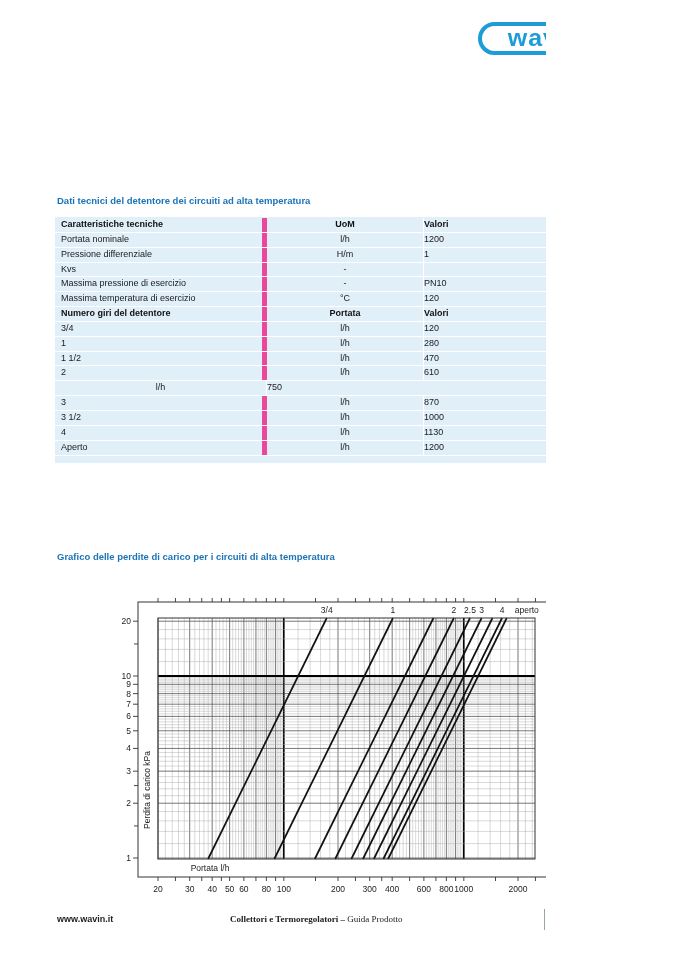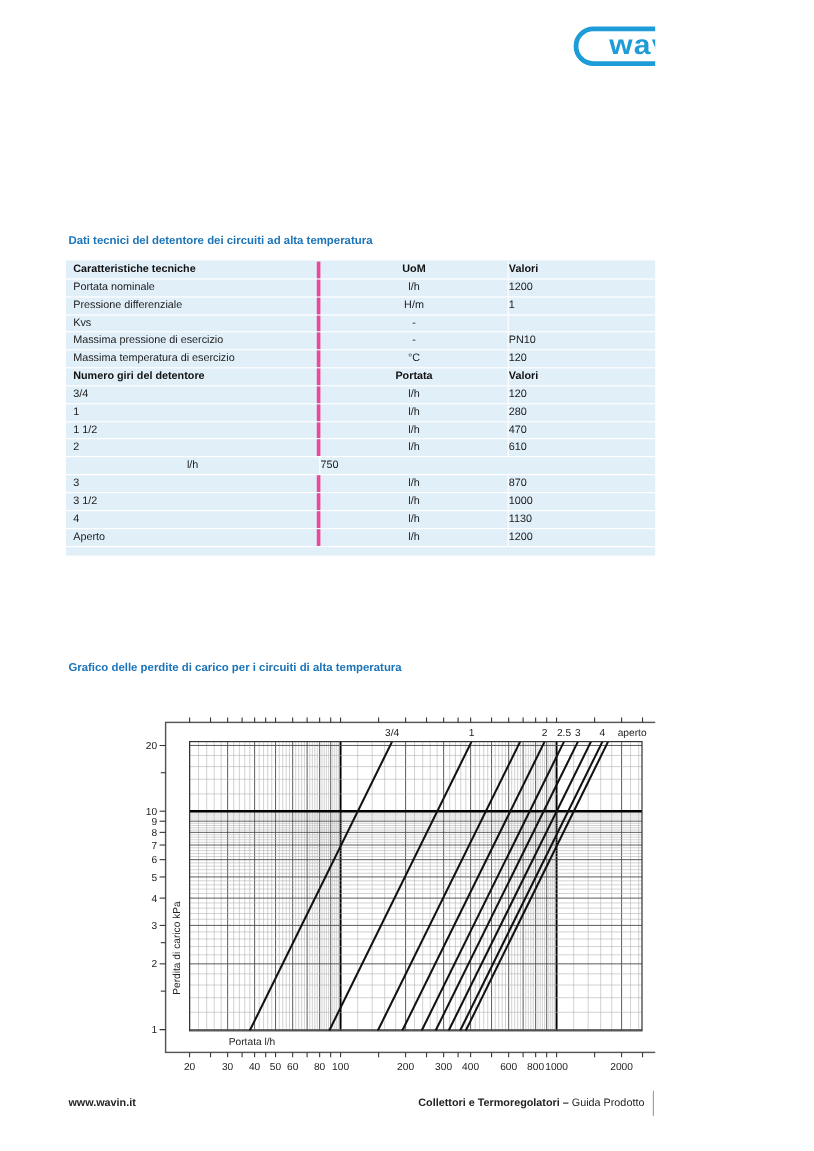--- a/index.html
+++ b/index.html
@@ -24,29 +24,29 @@
   #title1{top:195px;}
   #title2{top:551px;}
   
   .panel{
     position:absolute;left:55px;top:217px;width:563px;height:246px;
     background:#E1EFF9;border-bottom-right-radius:48px;
   }
   .ttable{position:absolute;left:0;top:1px;width:563px;}
   .trow{display:grid;grid-template-columns:212px 157px 192px;height:13.85px;border-bottom:1px solid #fff;}
   .trow .c{font-size:9px;line-height:13.8px;overflow:hidden;white-space:nowrap;}
-  .trow .c1{padding-left:6px;border-right:3px solid #ec4899;}
+  .trow .c1{padding-left:6px;border-right:5px solid #ec4899;}
   .trow .c2{text-align:center;border-right:1px solid #fff;}
   .trow .c3{}
   .trow.hdr .c{font-weight:bold;color:#111;}
   
   #chart-wrap{position:absolute;left:100px;top:583px;width:490px;height:330px;}
   
   .f-web{position:absolute;left:57px;top:914px;font-size:9px;font-weight:bold;color:#222;}
-  .f-doc{position:absolute;left:230px;top:914px;width:307px;text-align:right;font-size:9px;color:#222;white-space:nowrap;}
+  .f-doc{position:absolute;left:230px;top:914px;width:307px;font-size:9px;color:#222;white-space:nowrap;font-family:Liberation Serif, serif;}
   .f-doc .b{font-weight:bold;}
   .f-div{position:absolute;left:544px;top:909px;width:1px;height:21px;background:#9aa3a8;}
   .mini-logo{
     position:absolute;left:553px;top:915px;width:37px;height:10px;
     border:1.5px solid #2FA9DC;border-radius:7px;
     display:flex;align-items:center;justify-content:center;
   }
   .mini-logo span{color:#2FA9DC;font-size:8px;font-weight:bold;letter-spacing:.4px;line-height:1;}
   .f-num{position:absolute;left:601px;top:910px;font-size:12.5px;font-weight:bold;color:#14532d;}
 </style>

